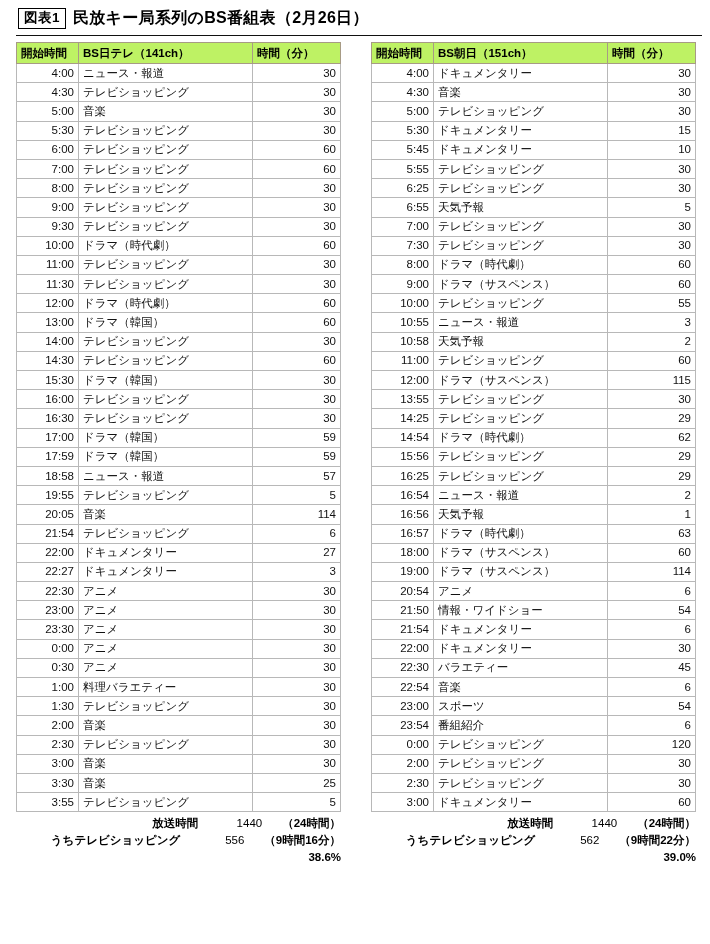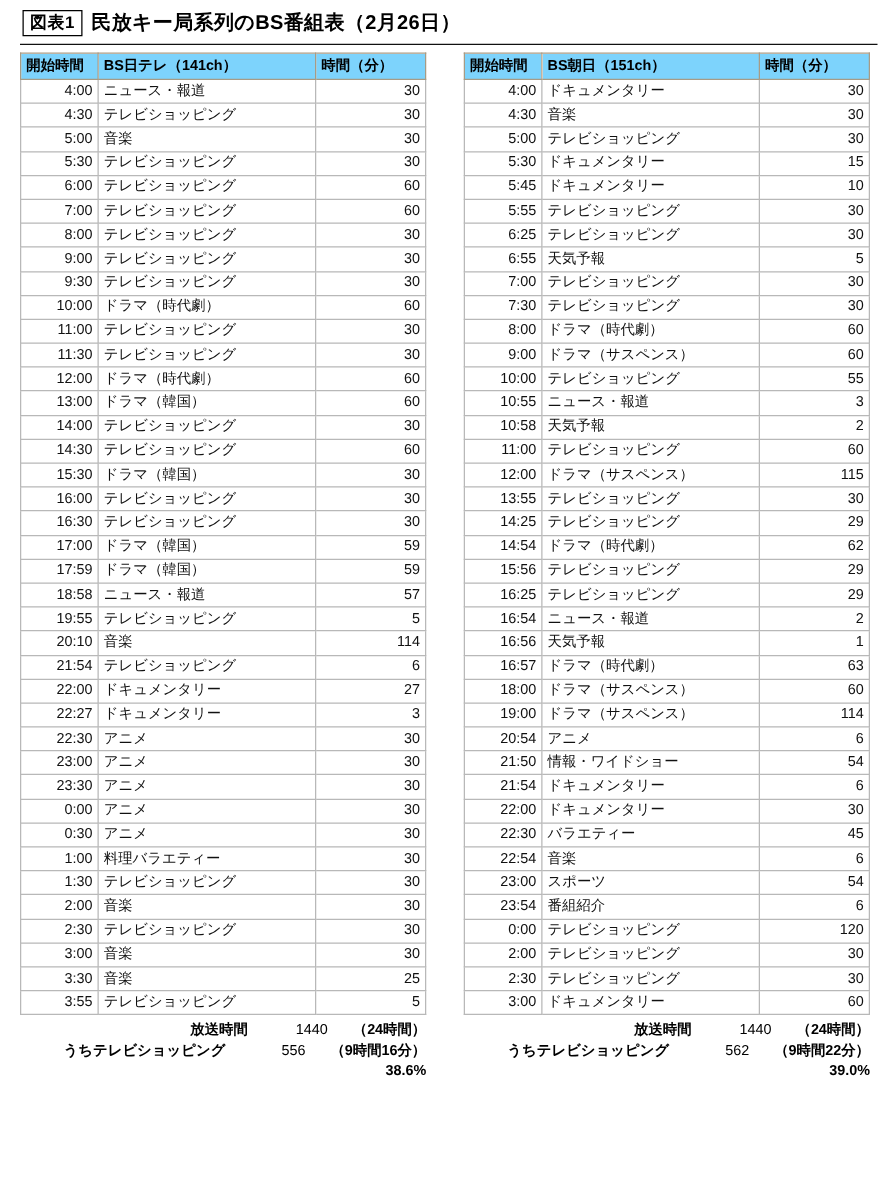--- a/index.html
+++ b/index.html
@@ -62,21 +62,21 @@
     border: 1px solid #b8b8b8;
     font-size: 11.5px;
     height: 19.2px;
     line-height: 17px;
     padding: 0 4px;
     box-sizing: border-box;
     white-space: nowrap;
     overflow: hidden;
   }
   table.sched thead th {
-    background: #7dd3fc;
+    background: #bef264;
     font-weight: bold;
     font-size: 11.5px;
     border: 1px solid #a79b85;
     text-align: left;
     height: 21px;
   }
   thead th.c-time { text-align: left; width: 62px; }
   thead th.c-prog { text-align: left; }
   thead th.c-dur  { text-align: right; width: 88px; }
 
@@ -242,21 +242,21 @@
               <td class="c-time">18:58</td>
               <td class="c-prog">ニュース・報道</td>
               <td class="c-dur">57</td>
             </tr>
             <tr>
               <td class="c-time">19:55</td>
               <td class="c-prog">テレビショッピング</td>
               <td class="c-dur">5</td>
             </tr>
             <tr>
-              <td class="c-time">20:10</td>
+              <td class="c-time">20:05</td>
               <td class="c-prog">音楽</td>
               <td class="c-dur">114</td>
             </tr>
             <tr>
               <td class="c-time">21:54</td>
               <td class="c-prog">テレビショッピング</td>
               <td class="c-dur">6</td>
             </tr>
             <tr>
               <td class="c-time">22:00</td>

